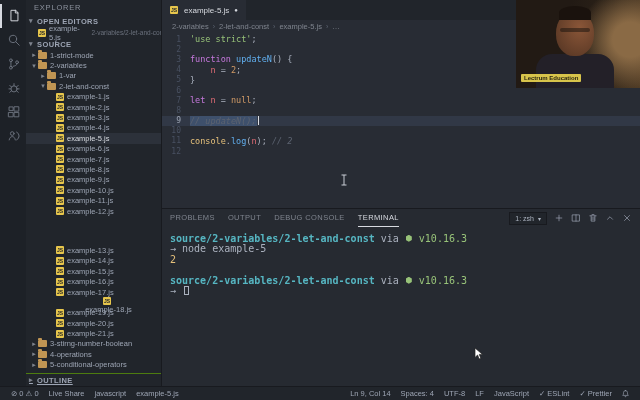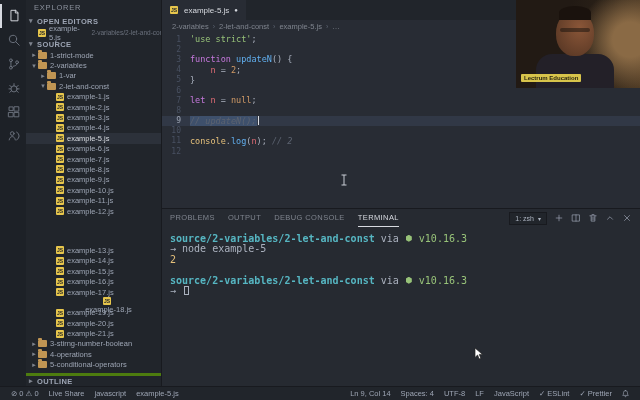--- a/index.html
+++ b/index.html
@@ -27,21 +27,21 @@
   .tree-row { height:10.4px; display:flex; align-items:center; font-size:7.5px; color:#9da5b4;
     cursor:pointer; white-space:nowrap; }
   .tree-row.selected { background:#2c313a; color:#d7dae0; }
   .tree-row .chev { width:8px; font-size:7px; color:#7f848e; text-align:center; flex:0 0 auto; }
   .folder-ico { width:9px; height:7px; background:#c09553; border-radius:1px; position:relative; margin-right:3px; flex:0 0 auto; }
   .folder-ico::before { content:""; position:absolute; top:-2px; left:0; width:4px; height:2px;
     background:#c09553; border-radius:1px 1px 0 0; }
   .js-ico { width:8px; height:8px; background:#e7c64c; color:#1d2127; font:bold 5px "Liberation Sans",sans-serif;
     display:flex; align-items:center; justify-content:center; border-radius:1px; margin-right:3px; flex:0 0 auto; }
   .sidebar-spacer { flex:1; }
-  .outline-header { border-top:3px solid #4d7c0f; height:13px; }
+  .outline-header { border-top:1px solid #4d7c0f; height:13px;text-decoration:underline; }
 
   
   .editor-col { flex:1; display:flex; flex-direction:column; min-width:0; background:#282c34; }
   .tabbar { height:20px; background:#21252b; display:flex; }
   .tab { display:flex; align-items:center; gap:3px; background:#282c34; padding:0 8px; font-size:8px;
     color:#d7dae0; cursor:pointer; }
   .tab-dot { color:#d7dae0; font-size:6px; margin-left:2px; }
   .breadcrumb { height:12px; display:flex; align-items:center; padding-left:10px; font-size:7.5px; color:#7f848e; gap:4px; }
   .breadcrumb .crumb { cursor:pointer; }
   .breadcrumb .sep { color:#5c6370; font-size:7px; }

